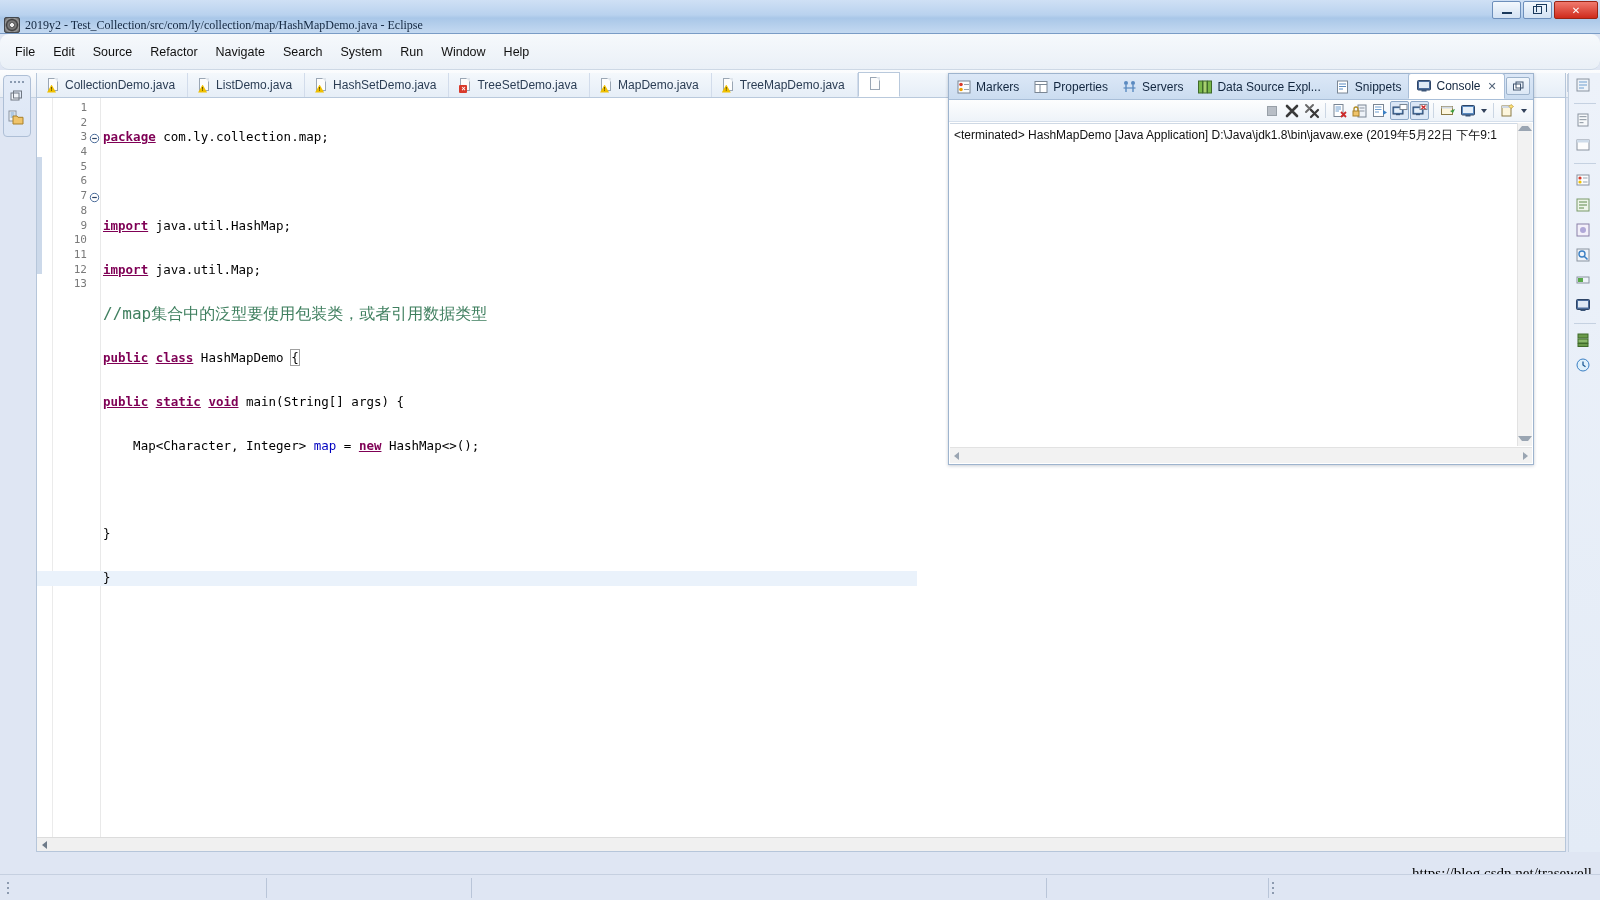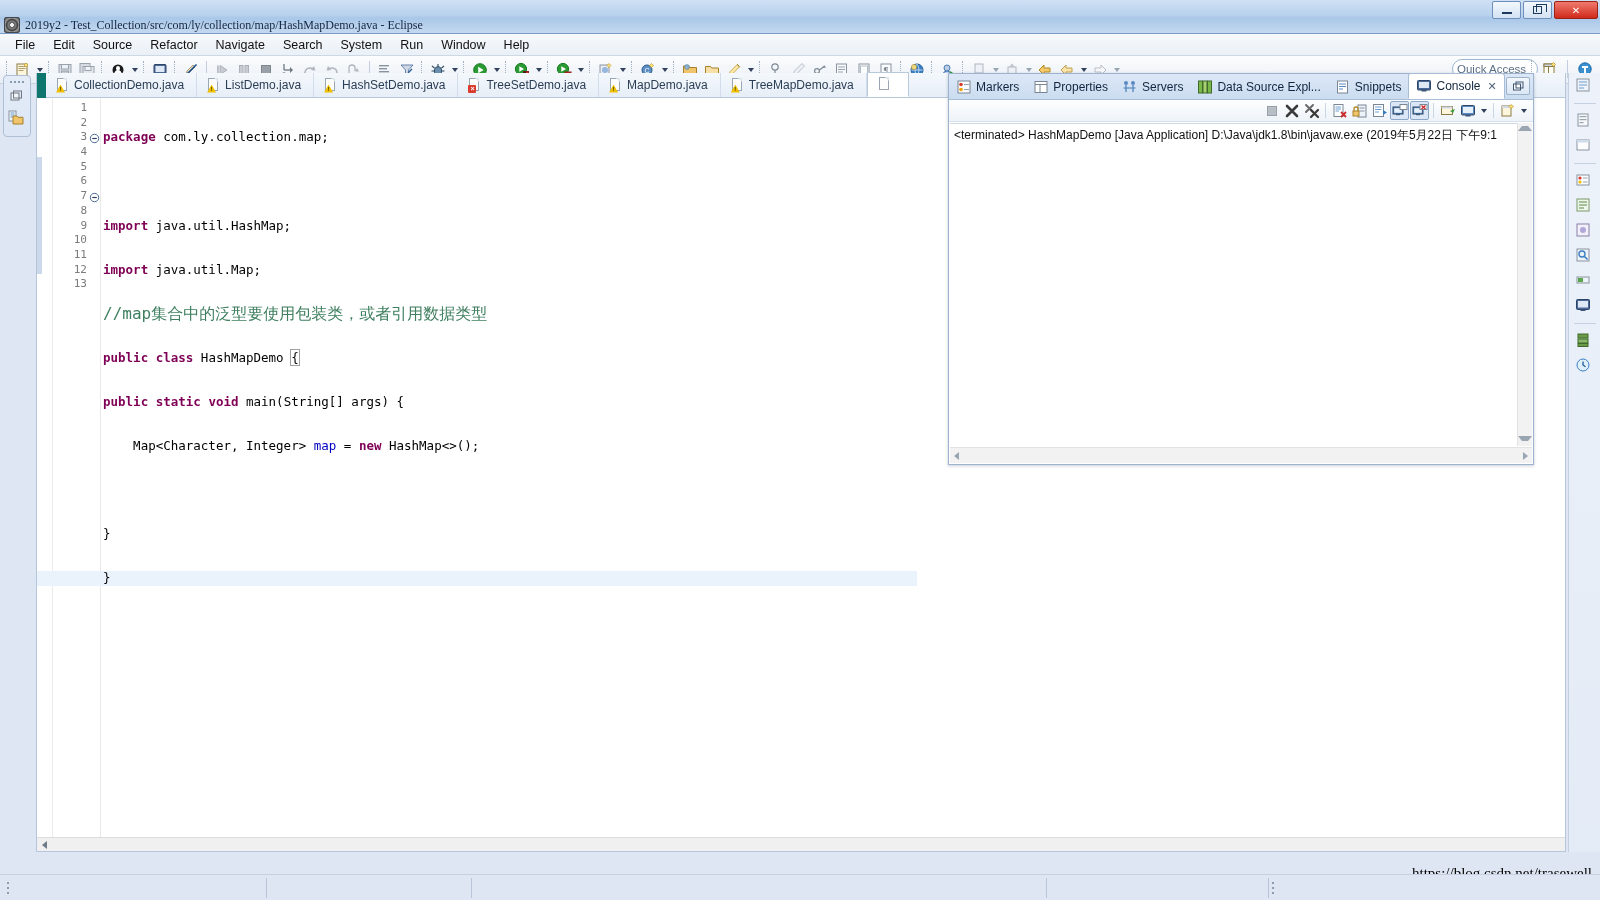--- a/index.html
+++ b/index.html
@@ -46,24 +46,24 @@
     width: 44px;
     background: linear-gradient(to bottom,#f07a6e,#cf2a1b);
     border-color: #9b2414; color: #fff;
   }
   .glyph-min { width:10px; height:2px; background:#1b3a5c; margin-top:6px; }
   .glyph-max { width:9px; height:8px; border:1px solid #1b3a5c; position:relative; }
   .glyph-max:before{ content:""; position:absolute; left:2px; top:-3px; width:9px; height:7px; border:1px solid #1b3a5c; border-bottom:none;}
 
   
   .menubar {
-    height: 22px;
+    height: 36px;
     background: linear-gradient(to bottom,#f6f9fc,#eaf0f7);
     border-bottom: 1px solid #cdd8e5;
-    display: flex; align-items: center; padding-left: 6px;
+    display: flex; align-items: center; padding-left: 6px; border-radius: 9px;
   }
   .menu-item {
     font-size: 12.5px; color: #101010;
     padding: 2px 9px; cursor: default;
   }
 
   
   .toolbar {
     height: 28px;
     background: linear-gradient(to bottom,#fcfdfe,#e9eef5);
@@ -120,21 +120,20 @@
   .fv-dots i { width:2px;height:2px;background:#8a9ab0;display:block;}
   .fv-ic { width:18px; height:18px; margin-top:3px; }
 
   
   .editor-area {
     position: absolute;
     left: 36px; top: 0; right: 34px; bottom: 0;
     background: #0f766e;
     border: 1px solid #b6c6da;
     border-top: none;
-    padding-left: 9px;
   }
   .editor-tabs {
     height: 25px;
     background: linear-gradient(to bottom,#f4f8fc,#e6eef7);
     border-bottom: 1px solid #b9c9dc;
     display: flex; align-items: flex-end;
     position: relative;
   }
   .etab {
     height: 24px; display:flex; align-items:center; gap:5px;
@@ -183,21 +182,21 @@
   .fold-col { position:absolute; left:52px; top:0; width:12px; bottom:14px; background:#fff;
     border-right:1px solid #e9e9e9; padding-top:3px; }
   .code {
     position:absolute; left:66px; top:0; right:0; bottom:14px;
     padding-top:3px;
     font-family:"DejaVu Sans Mono", monospace;
     font-size:12.5px; line-height:14.7px; color:#000;
     white-space: pre;
   }
   .ln { height:14.7px; }
-  .kw { color:#7f0055; font-weight:bold; }
+  .kw { color:#7f0055; font-weight:bold;text-decoration:underline; }
   .cmt { color:#3f7f5f; font-size:16px; }
   .str { color:#2a00ff; }
   .fld { color:#0000c0; }
   .stc { color:#000; font-style:italic; }
   .hl-line { background:#eaf2fb; }
   .cursor-brace { outline:1px solid #a0a0a0; }
 
   .change-bar {
     position:absolute; left:0; width:5px; background:#ccd9ea;
   }

